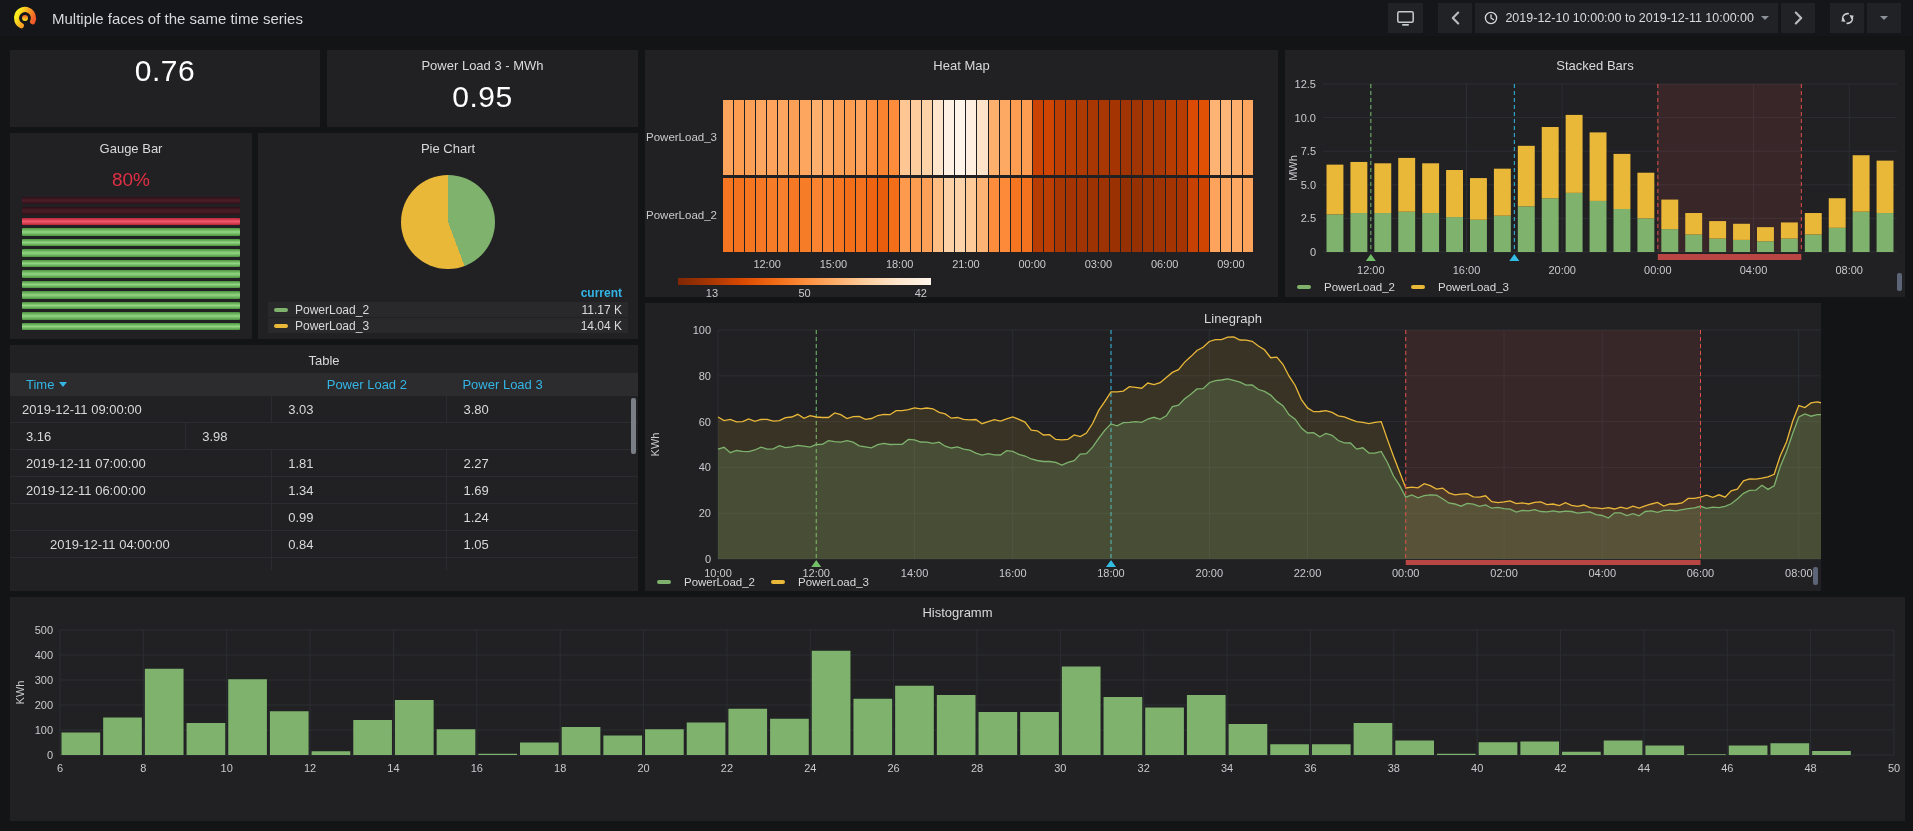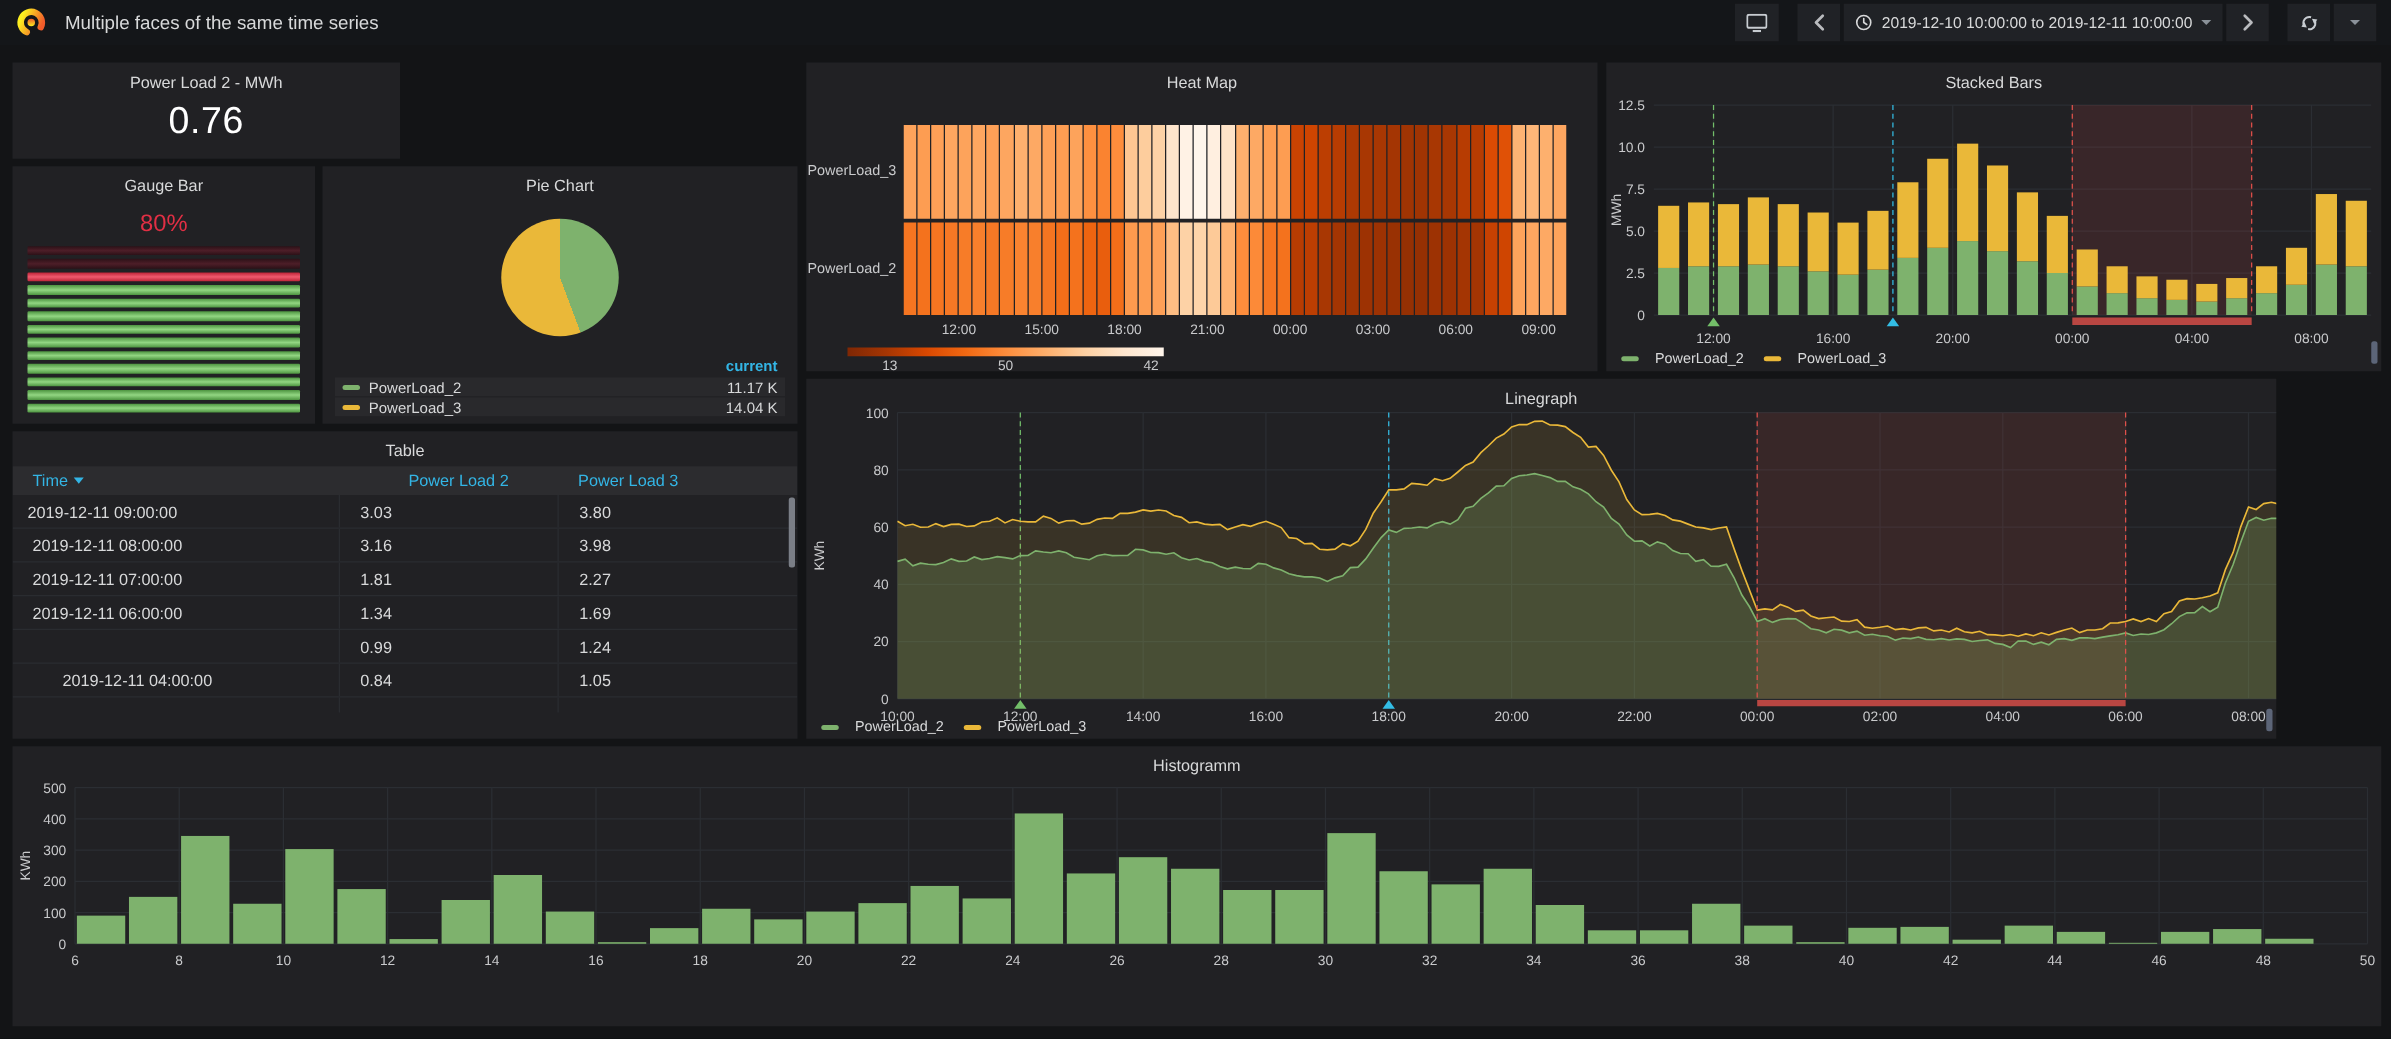--- a/index.html
+++ b/index.html
@@ -127,24 +127,27 @@
           <polygon points="1.2,11.0 3.8,7.0 5.8,11.8" fill="#c7ccd1"></polygon>
         </svg>
       </button>
       <button class="navbtn">
         <span class="caret"></span>
       </button>
     </div>
   </header>
 
   <section class="panel" style="left:10px;top:50px;width:310px;height:77px;">
-    <div class="panel-title">Power Load 2 - MWh</div>
     <div class="stat-value">0.76</div>
   </section>
 
+  <section class="panel" style="left:327px;top:50px;width:311px;height:77px;">
+    <div class="panel-title">Power Load 3 - MWh</div>
+    <div class="stat-value">0.95</div>
+  </section>
 
   <section class="panel" style="left:10px;top:133px;width:242px;height:206px;">
     <div class="panel-title">Gauge Bar</div>
     <div class="gauge-value">80%</div>
     <div class="gauge-bars">
         <div class="gbar g-off"></div>
         <div class="gbar g-off"></div>
         <div class="gbar g-threshold"></div>
         <div class="gbar g-on"></div>
         <div class="gbar g-on"></div>
@@ -193,21 +196,20 @@
           <span>Power Load 3</span>
         </div>
       </div>
     <div class="table-body">
         <div class="trow">
           <div class="td" style="width: 41.6%; padding-left: 12px;">2019-12-11 09:00:00</div>
           <div class="td" style="width: 27.9%;">3.03</div>
           <div class="td" style="width: 30.5%;">3.80</div>
         </div>
         <div class="trow">
-          <div class="td" style="width: 41.6%;">2019-12-11 08:00:00</div>
           <div class="td" style="width: 27.9%;">3.16</div>
           <div class="td" style="width: 30.5%;">3.98</div>
         </div>
         <div class="trow">
           <div class="td" style="width: 41.6%;">2019-12-11 07:00:00</div>
           <div class="td" style="width: 27.9%;">1.81</div>
           <div class="td" style="width: 30.5%;">2.27</div>
         </div>
         <div class="trow">
           <div class="td" style="width: 41.6%;">2019-12-11 06:00:00</div>

